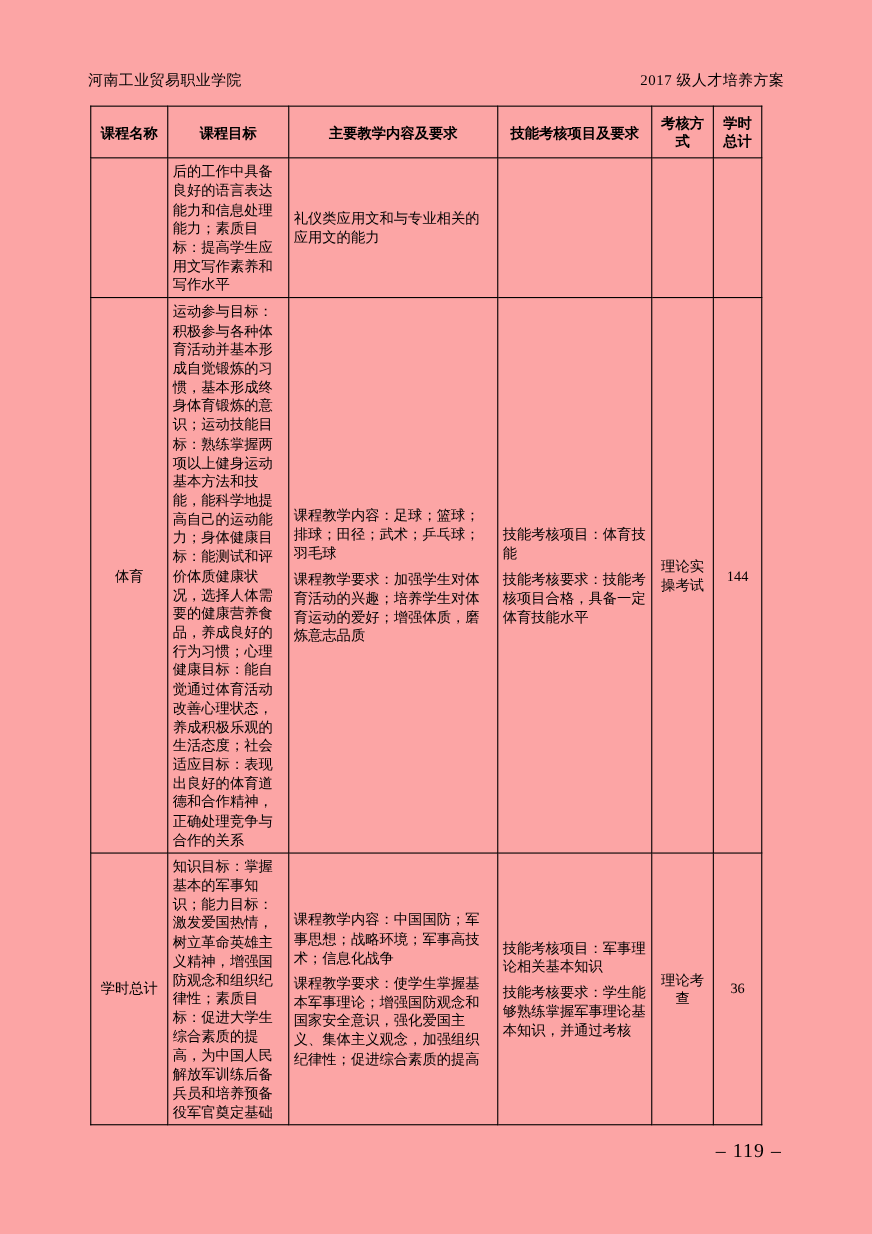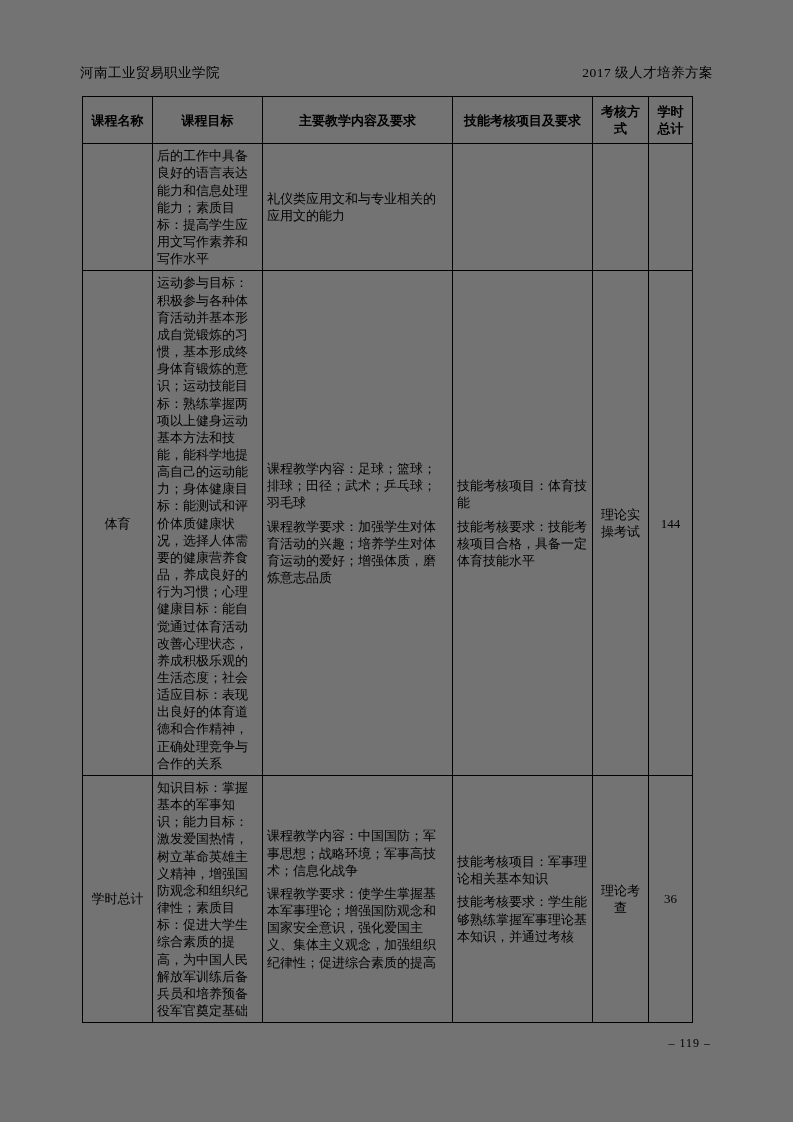--- a/index.html
+++ b/index.html
@@ -9,21 +9,21 @@
   }
   body {
     font-family: "Liberation Serif", "DejaVu Serif", serif;
     color: #000000;
   }
   .page {
     position: relative;
     width: 793px;
     height: 1122px;
     margin: 0 auto;
-    background: #737373;
+    background: #fca5a5;
     box-sizing: border-box;
     padding-left: 16px;
   }
   .header {
     position: absolute;
     top: 64px;
     left: 80px;
     right: 80px;
     display: flex;
     justify-content: space-between;
@@ -73,21 +73,21 @@
   .para { margin: 0; }
   .para + .para { margin-top: 6px; }
   .tight { line-height: 1.35; }
 
   .footer {
     position: absolute;
     left: 82px;
     right: 82px;
     top: 1036px;
     text-align: right;
-    font-size: 12px;
+    font-size: 18px;
     letter-spacing: 1px;
   }
   .mono-num { font-family: "Liberation Serif", "DejaVu Serif", serif; }
 </style>
 </head>
 <body>
 
 <div class="page">
 
   <div class="header">

